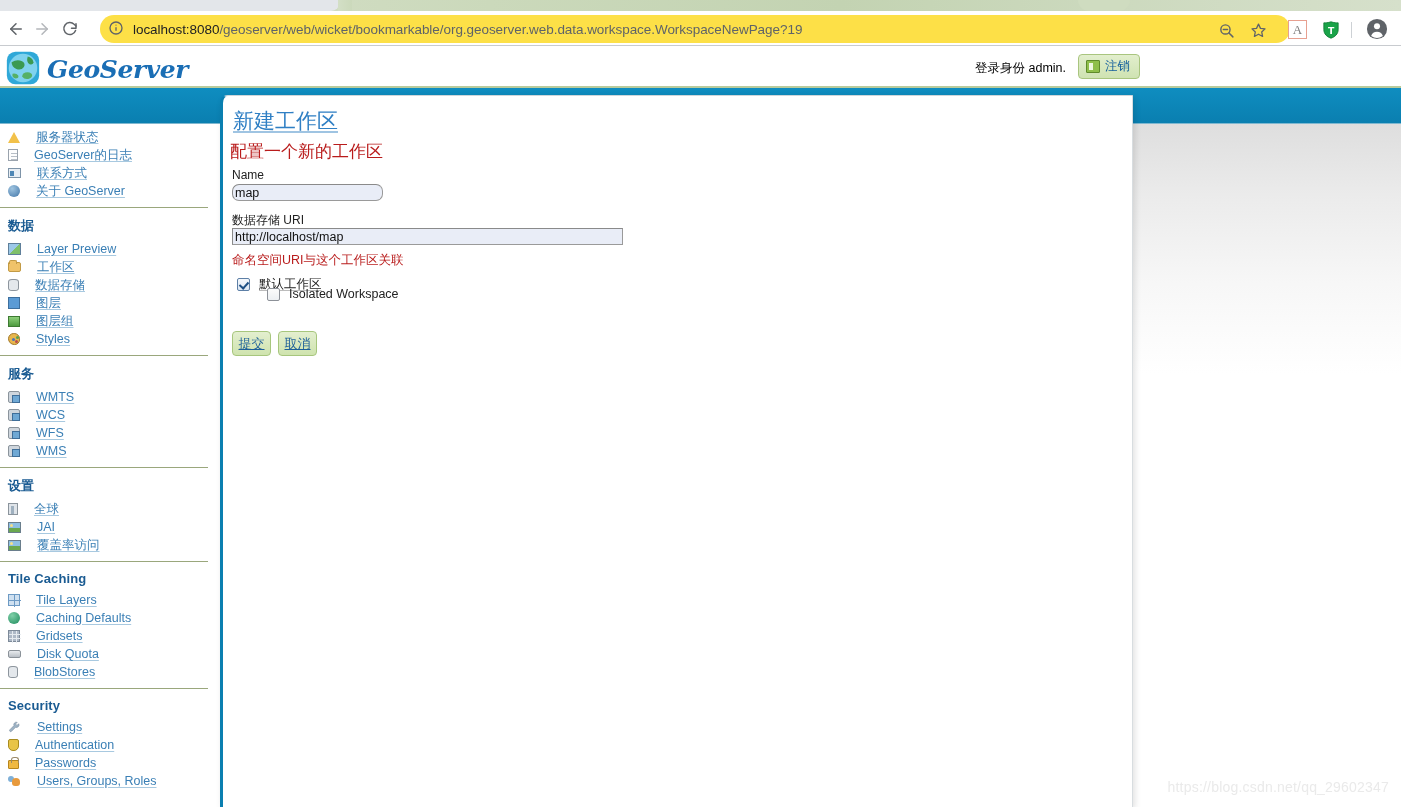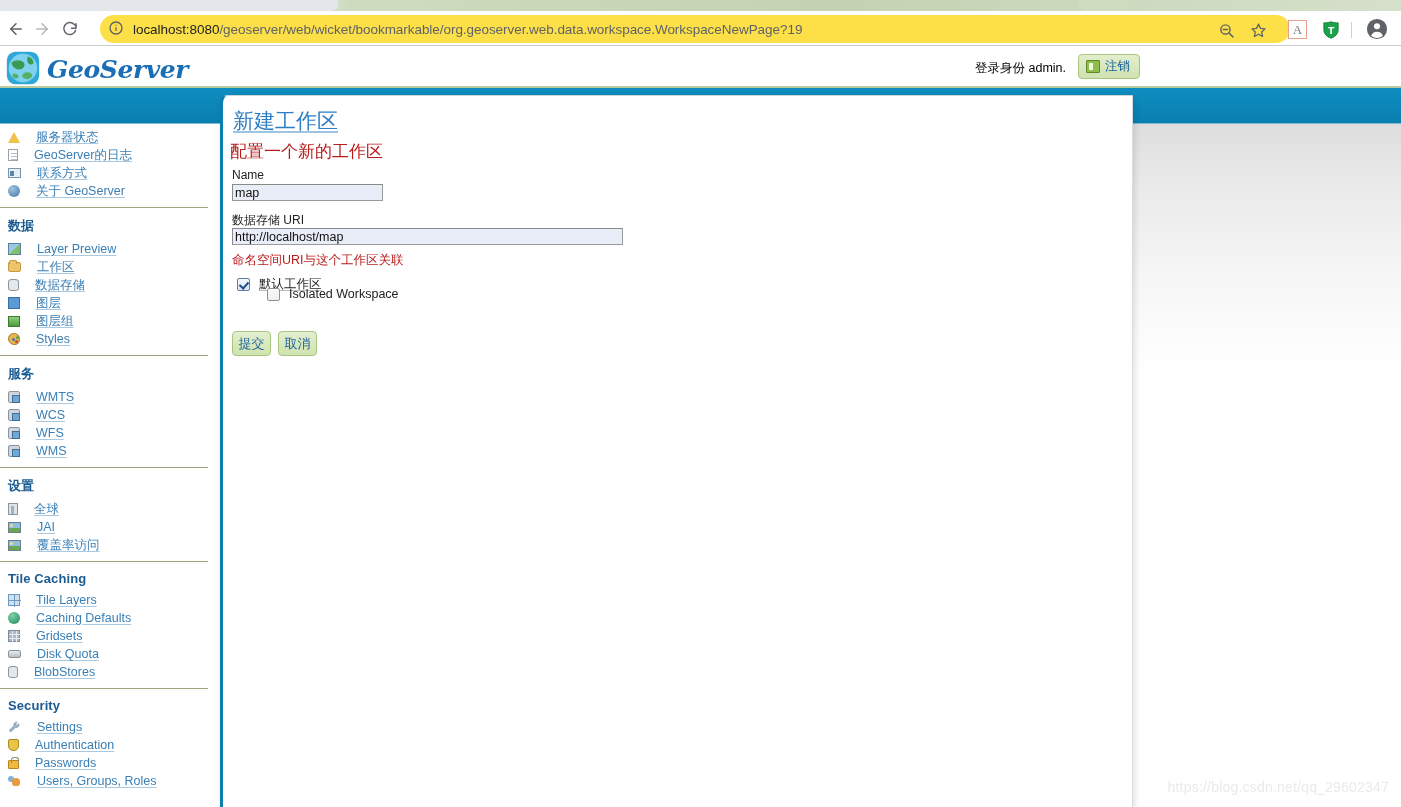--- a/index.html
+++ b/index.html
@@ -227,21 +227,21 @@
   }
   .field-input {
     position:absolute; height:17px;
     background:#e9edf7; border:1px solid #9a9a9a;
     border-top-color:#8a8a8a; border-left-color:#8a8a8a;
     font-size:12.5px; color:#111; padding:0 2px;
     font-family:"Liberation Sans", sans-serif;
     outline:none;
   }
   #name-label { left:9px; top:72px; }
-  #name-input { left:9px; top:88px; width:151px; }
+  #name-input { left:9px; top:88px; width:151px;border-radius:7px; }
   #uri-label  { left:9px; top:116px; }
   #uri-input  { left:9px; top:132px; width:391px; }
   #uri-hint   { left:9px; top:156px; font-size:12.5px; color:#b91c1c; }
 
   .cb-row {
     position:absolute; display:flex; align-items:center; gap:9px;
     font-size:12.5px; color:#222;
   }
   #default-ws-row  { left:14px; top:180px; }
   #isolated-ws-row { left:14px; top:191px;padding-left:30px; }
@@ -256,21 +256,21 @@
     border:solid #1c4f84; border-width:0 2px 2px 0; transform:rotate(42deg);
   }
   .cb-label { text-decoration:underline; text-decoration-color:#bcbcbc; text-underline-offset:2px; }
   .cb-label.plain { text-decoration:none; }
 
   .form-button {
     position:absolute; top:235px; height:25px;
     background:linear-gradient(to bottom,#e3efcf,#cfe3ae);
     border:1px solid #a7c67d; border-radius:4px;
     font-size:13px; color:#1d5f99; cursor:pointer;
-    display:flex; align-items:center; justify-content:center;
+    display:flex; align-items:center; justify-content:center;text-decoration:underline;
   }
   #submit-button { left:9px; width:39px; }
   #cancel-button { left:55px; width:39px; }
 
   
   #watermark {
     position:absolute; right:12px; bottom:12px;
     font-size:14px; color:#eaeaea; letter-spacing:0.2px;
     font-family:"Liberation Sans", sans-serif;
   }

